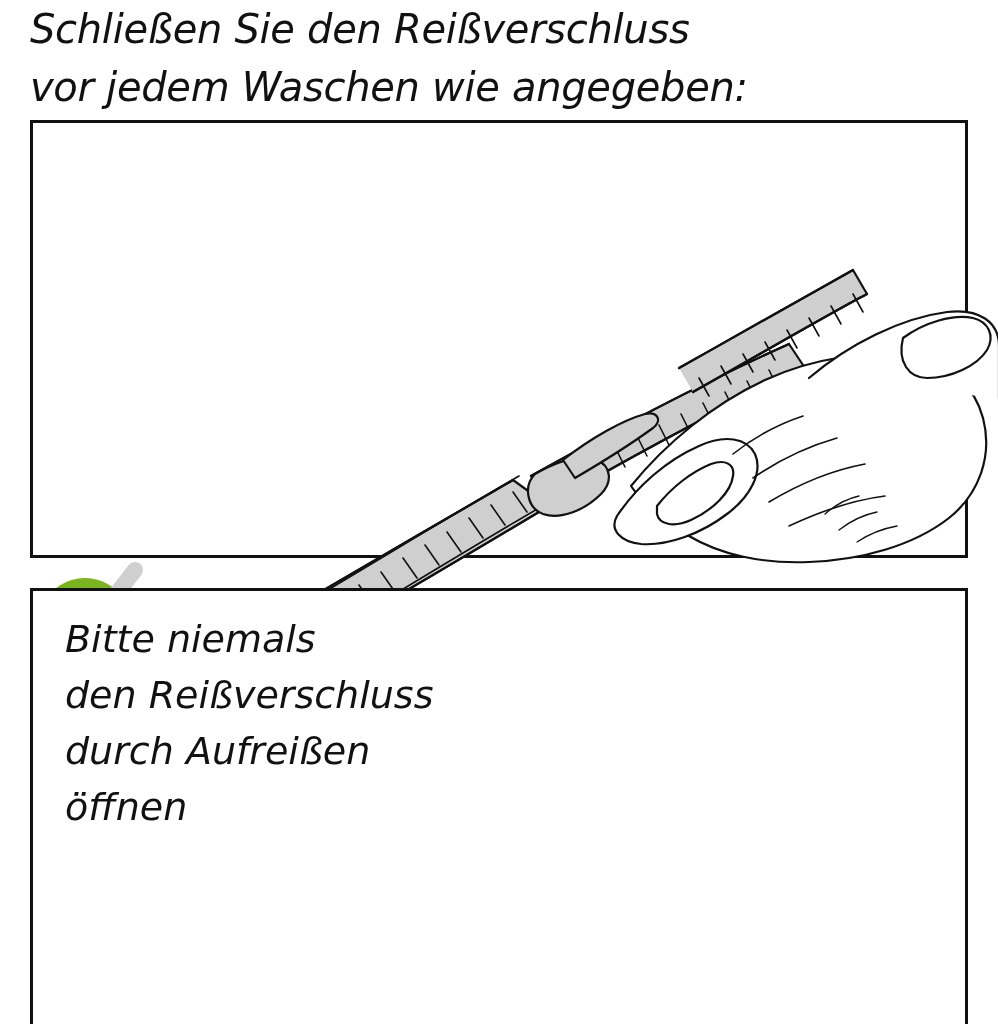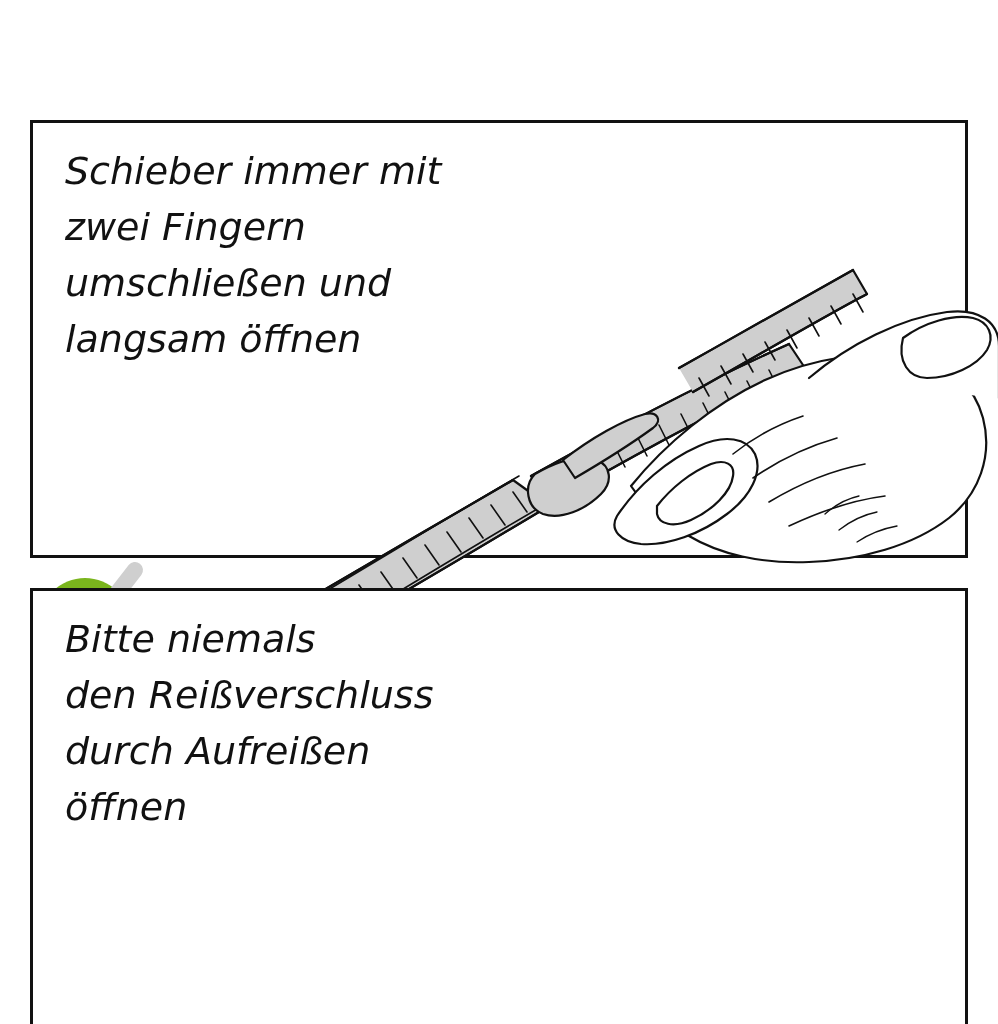--- a/index.html
+++ b/index.html
@@ -96,26 +96,24 @@
     top: 125px;
     width: 786px;
     height: 430px;
   }
 </style>
 </head>
 <body>
 
 <div class="page">
 
+  <div class="heading">Schließen Sie den Reißverschluss
+vor jedem Waschen wie angegeben:</div>
 
   <div class="panel panel-top">
-    <div class="panel-text">Schieber immer mit
-zwei Fingern
-umschließen und
-langsam öffnen</div>
 
     <svg class="illus illus-top" viewBox="0 0 786 430">
       <g fill="none" stroke="#111111" stroke-width="2.2" stroke-linejoin="round" stroke-linecap="round">
 
         <path d="M10 390 L70 345 L330 190 L470 125 L520 118 L560 140" fill="#cfcfcf" stroke="none" opacity="0"></path>
         <path d="M8 402 C 80 360, 200 290, 300 232 L 336 258 C 236 318, 110 392, 40 430 Z" fill="#cfcfcf"></path>
         <path d="M8 402 C 80 360, 200 290, 300 232"></path>
         <path d="M336 258 C 236 318, 110 392, 40 430"></path>
 
         <g stroke-width="1.6">

